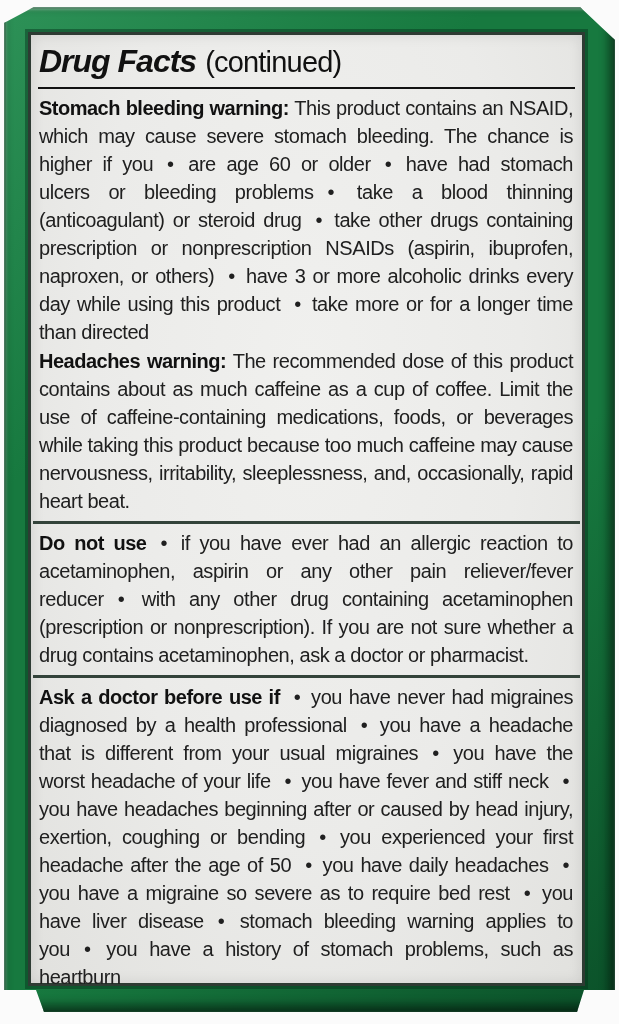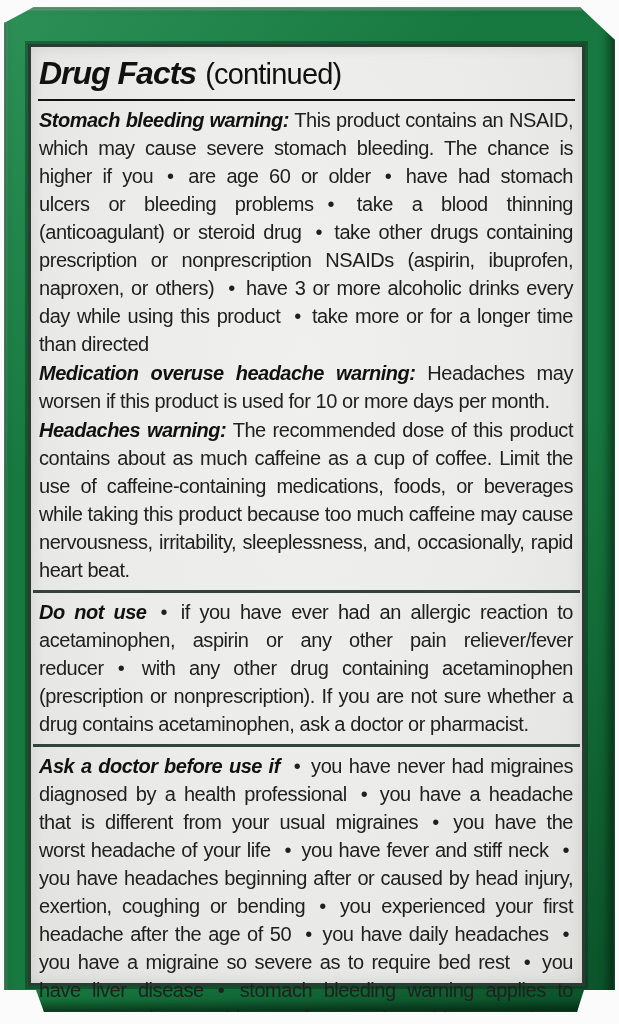--- a/index.html
+++ b/index.html
@@ -33,59 +33,57 @@
       inset 0 -8px 10px rgba(0,0,0,.40);
   }
   .panel{
     position:absolute;left:24px;top:25px;right:30px;bottom:26px;
     background:radial-gradient(ellipse at 50% 35%, #f0f0ee 0%, var(--panel_bg) 55%, #e1e1de 100%);
     border:3px solid var(--panel_border);
     box-shadow:0 0 0 3px rgba(4,48,26,.45), inset 0 0 14px rgba(0,0,0,.10);
     padding:5px 9px 4px 8px;
     box-sizing:border-box;
     color:var(--text);
-    margin-top:12px;
   }
   .title-row{
     border-bottom:2px solid #121212;
     padding:3px 0 7px 1px;
     margin:0 -2px 5px -1px;
     white-space:nowrap;
   }
   .t-main{
     font-style:italic;font-weight:bold;
     font-size:32px;letter-spacing:-1px;color:var(--title_text);
   }
   .t-cont{
     font-size:29px;letter-spacing:-0.8px;color:var(--title_text);
     margin-left:9px;
   }
   .sections{font-size:20px;line-height:28px;letter-spacing:-0.45px;text-align:justify;}
   .section{margin:0 0 1px;}
-  .section .head{font-weight:bold;color:var(--title_text);letter-spacing:-0.5px;font-style:italic;}
+  .section .head{font-weight:bold;color:var(--title_text);letter-spacing:-0.5px;}
   .bi{margin-left:14px;}
   .dot{margin-right:4px;}
   .divider{
     border-top:3px solid var(--divider);
     margin:6px -7px 5px -6px;
     height:0;
   }
 </style>
 </head>
 <body>
 
 <div class="stage">
   <div class="package">
     <div class="panel">
       <div class="title-row">
         <span class="t-main">Drug Facts</span><span class="t-cont">(continued)</span>
       </div>
       <div class="sections">
           <div class="section"><b class="head">Stomach bleeding warning:</b> This product contains an NSAID, which may cause severe stomach bleeding. The chance is higher if you<span class="bi"><span class="dot">•</span> are age 60 or older</span><span class="bi"><span class="dot">•</span> have had stomach ulcers or bleeding problems</span><span class="bi"><span class="dot">•</span> take a blood thinning (anticoagulant) or steroid drug</span><span class="bi"><span class="dot">•</span> take other drugs containing prescription or nonprescription NSAIDs (aspirin, ibuprofen, naproxen, or others)</span><span class="bi"><span class="dot">•</span> have 3 or more alcoholic drinks every day while using this product</span><span class="bi"><span class="dot">•</span> take more or for a longer time than directed</span></div>
-          <div class="section"><b class="head">Medication overuse headache warning:</b> Headaches may worsen if this product is used for 10 or more days per month.</div>
           <div class="section"><b class="head">Headaches warning:</b> The recommended dose of this product contains about as much caffeine as a cup of coffee. Limit the use of caffeine-containing medications, foods, or beverages while taking this product because too much caffeine may cause nervousness, irritability, sleeplessness, and, occasionally, rapid heart beat.</div>
           <div class="divider"></div>
           <div class="section"><b class="head">Do not use</b><span class="bi"><span class="dot">•</span> if you have ever had an allergic reaction to acetaminophen, aspirin or any other pain reliever/fever reducer</span><span class="bi"><span class="dot">•</span> with any other drug containing acetaminophen (prescription or nonprescription). If you are not sure whether a drug contains acetaminophen, ask a doctor or pharmacist.</span></div>
           <div class="divider"></div>
           <div class="section"><b class="head">Ask a doctor before use if</b><span class="bi"><span class="dot">•</span> you have never had migraines diagnosed by a health professional</span><span class="bi"><span class="dot">•</span> you have a headache that is different from your usual migraines</span><span class="bi"><span class="dot">•</span> you have the worst headache of your life</span><span class="bi"><span class="dot">•</span> you have fever and stiff neck</span><span class="bi"><span class="dot">•</span> you have headaches beginning after or caused by head injury, exertion, coughing or bending</span><span class="bi"><span class="dot">•</span> you experienced your first headache after the age of 50</span><span class="bi"><span class="dot">•</span> you have daily headaches</span><span class="bi"><span class="dot">•</span> you have a migraine so severe as to require bed rest</span><span class="bi"><span class="dot">•</span> you have liver disease</span><span class="bi"><span class="dot">•</span> stomach bleeding warning applies to you</span><span class="bi"><span class="dot">•</span> you have a history of stomach problems, such as heartburn</span></div>
         </div>
     </div>
   </div>
 </div>
 

